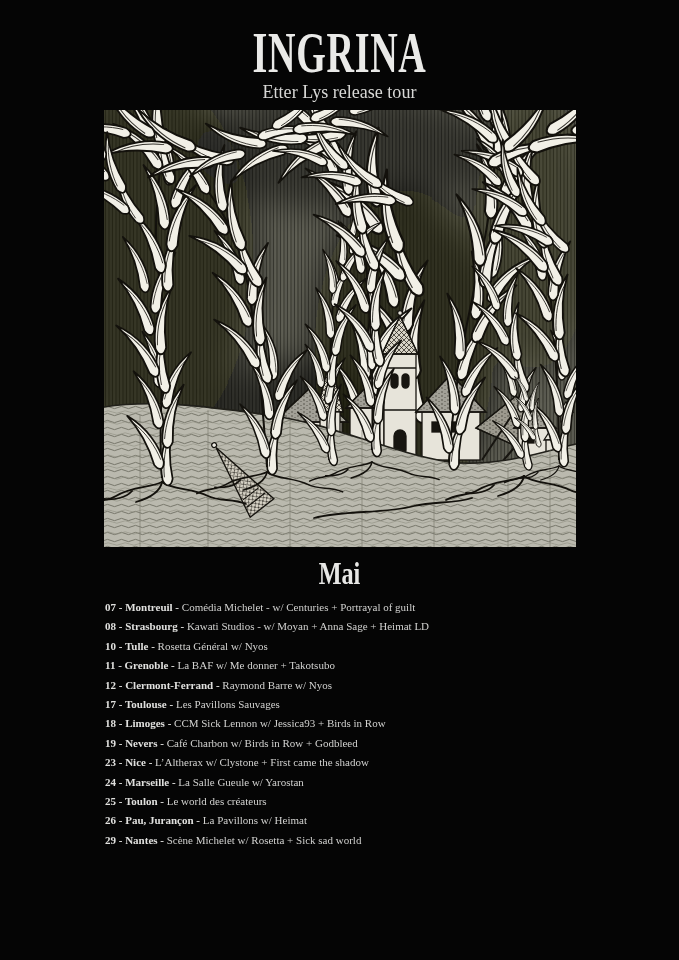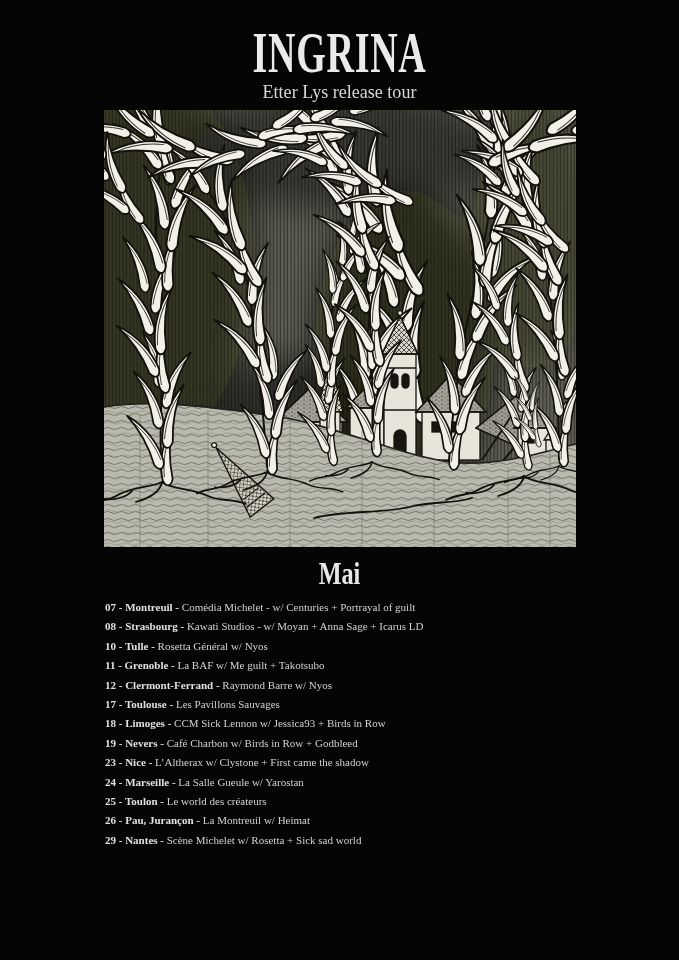--- a/index.html
+++ b/index.html
@@ -212,39 +212,39 @@
       <use href="#frond" transform="translate(300,95) rotate(-60) scale(1.2)"></use>
       <use href="#frond" transform="translate(160,20) rotate(80) scale(1.2)"></use>
     </g>
   </svg>
 
   <h2 class="month">Mai</h2>
 
   <div class="dates" id="dates-list">
     <div class="row"><b>07 - Montreuil - </b><span>Comédia Michelet - w/ Centuries + Portrayal of guilt</span></div>
 
-    <div class="row"><b>08 - Strasbourg - </b><span>Kawati Studios - w/ Moyan + Anna Sage + Icarus LD</span></div>
+    <div class="row"><b>08 - Strasbourg - </b><span>Kawati Studios - w/ Moyan + Anna Sage + Heimat LD</span></div>
 
 
     <div class="row"><b>10 - Tulle - </b><span>Rosetta Général w/ Nyos</span></div>
 
-    <div class="row"><b>11 - Grenoble - </b><span>La BAF w/ Me guilt + Takotsubo</span></div>
+    <div class="row"><b>11 - Grenoble - </b><span>La BAF w/ Me donner + Takotsubo</span></div>
 
     <div class="row"><b>12 - Clermont-Ferrand - </b><span>Raymond Barre w/ Nyos</span></div>
 
     <div class="row"><b>17 - Toulouse - </b><span>Les Pavillons Sauvages</span></div>
 
     <div class="row"><b>18 - Limoges - </b><span>CCM Sick Lennon w/ Jessica93 + Birds in Row</span></div>
 
     <div class="row"><b>19 - Nevers - </b><span>Café Charbon w/ Birds in Row + Godbleed</span></div>
 
     <div class="row"><b>23 - Nice - </b><span>L’Altherax w/ Clystone + First came the shadow</span></div>
 
     <div class="row"><b>24 - Marseille - </b><span>La Salle Gueule w/ Yarostan</span></div>
 
     <div class="row"><b>25 - Toulon - </b><span>Le world des créateurs</span></div>
 
-    <div class="row"><b>26 - Pau, Jurançon - </b><span>La Montreuil w/ Heimat</span></div>
+    <div class="row"><b>26 - Pau, Jurançon - </b><span>La Pavillons w/ Heimat</span></div>
 
     <div class="row"><b>29 - Nantes - </b><span>Scène Michelet w/ Rosetta + Sick sad world</span></div>
   </div>
 
 </div>
 
 </body></html>

